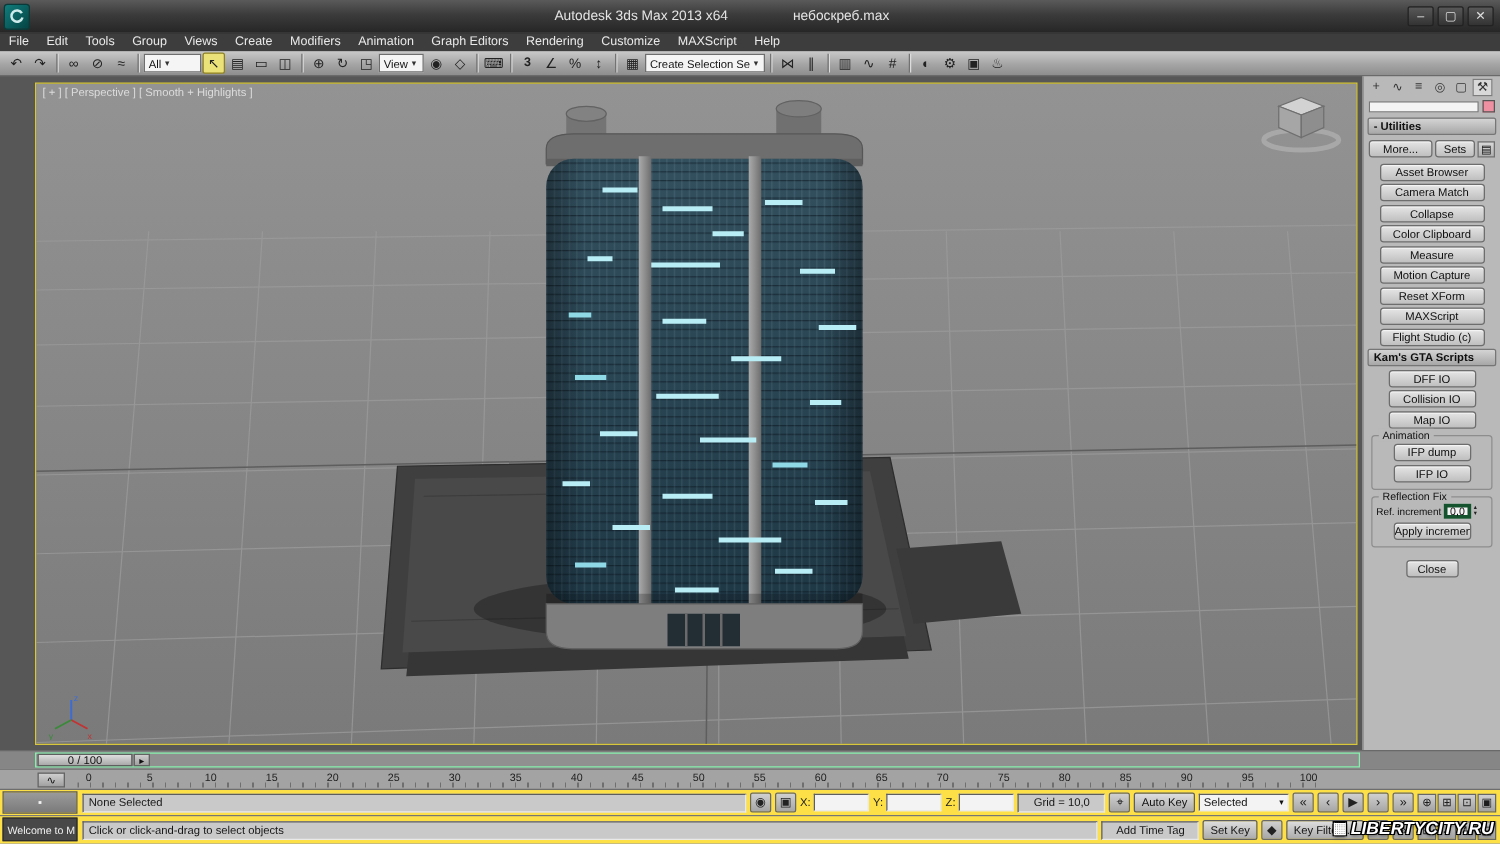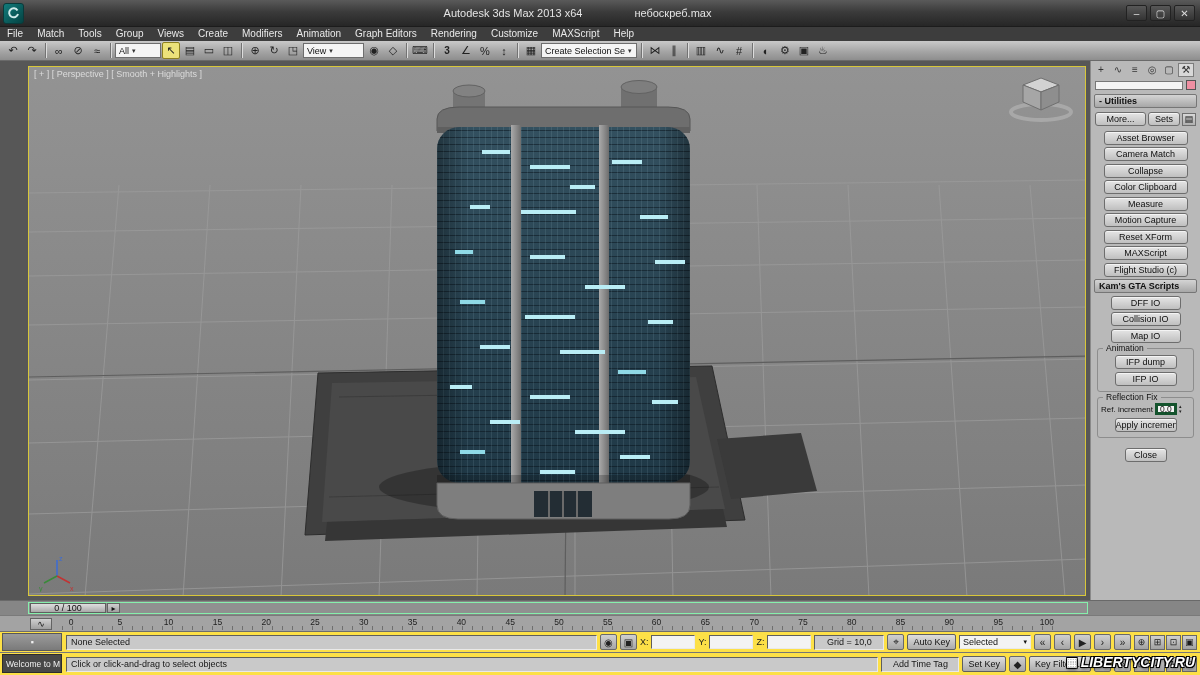--- a/index.html
+++ b/index.html
@@ -152,21 +152,21 @@
     <div class="win-controls">
       <div class="win-btn">–</div>
       <div class="win-btn">▢</div>
       <div class="win-btn">✕</div>
     </div>
   </div>
 
   <div class="menubar">
 
   <div class="menu-item">File</div>
-      <div class="menu-item">Match</div>
+      <div class="menu-item">Edit</div>
       <div class="menu-item">Tools</div>
       <div class="menu-item">Group</div>
       <div class="menu-item">Views</div>
       <div class="menu-item">Create</div>
       <div class="menu-item">Modifiers</div>
       <div class="menu-item">Animation</div>
       <div class="menu-item">Graph Editors</div>
       <div class="menu-item">Rendering</div>
       <div class="menu-item">Customize</div>
       <div class="menu-item">MAXScript</div>
@@ -186,21 +186,21 @@
       <span class="arrow">▾</span>
     </div>
     <div class="ticon active">↖</div>
     <div class="ticon">▤</div>
     <div class="ticon">▭</div>
     <div class="ticon">◫</div>
     <div class="tsep"></div>
     <div class="ticon">⊕</div>
     <div class="ticon">↻</div>
     <div class="ticon">◳</div>
-    <div class="tcombo" style="width:61px">
+    <div class="tcombo" style="width:36px">
       <span>View</span>
       <span class="arrow">▾</span>
     </div>
     <div class="ticon">◉</div>
     <div class="ticon">◇</div>
     <div class="tsep"></div>
     <div class="ticon">⌨</div>
     <div class="tsep"></div>
     <div class="ticon snapnum">3</div>
     <div class="ticon">∠</div>

